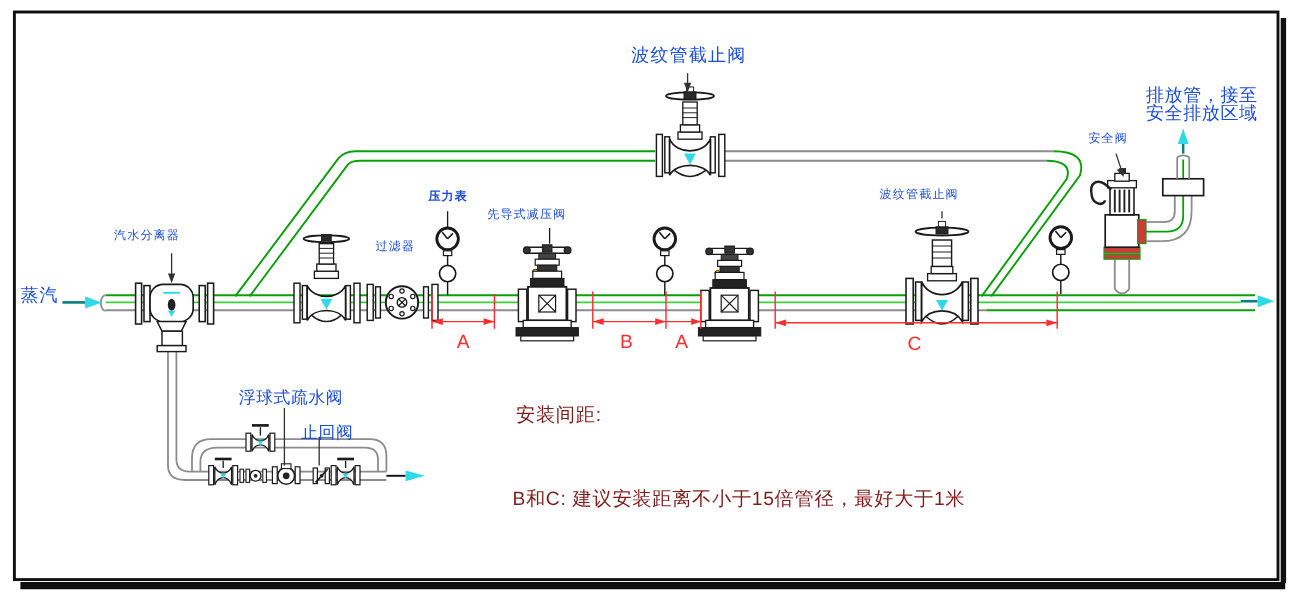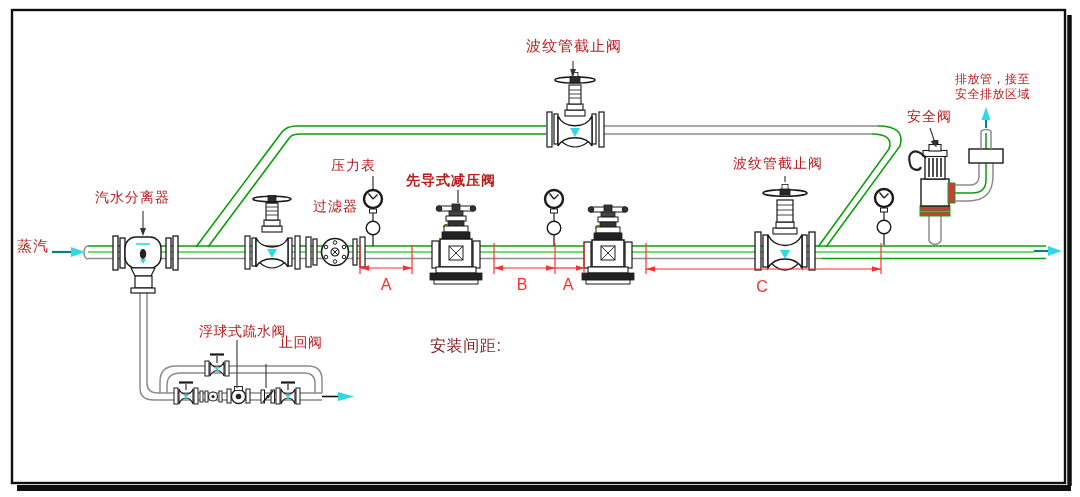--- a/index.html
+++ b/index.html
@@ -1,22 +1,22 @@
 <!DOCTYPE html>
 <html><head>
 <meta charset="utf-8">
 <style>
   html,body{margin:0;padding:0;background:#ffffff;}
   .screenshot{position:relative;width:1080px;height:497px;background:#ffffff;overflow:hidden;
     font-family:"Liberation Sans","DejaVu Sans",sans-serif;}
   .art{position:absolute;left:0;top:0;z-index:1;}
-  .lbl{position:absolute;z-index:2;color:#b91c1c;white-space:nowrap;letter-spacing:1px;}
-  .lbl-md{font-size:14px;}
+  .lbl{position:absolute;z-index:2;color:#1d4ed8;white-space:nowrap;letter-spacing:1px;}
+  .lbl-md{font-size:10px;}
   .lbl-lg{font-size:15px;}
-  .lbl-sm{font-size:12px;line-height:15px;letter-spacing:0.5px;}
+  .lbl-sm{font-size:15px;line-height:15px;letter-spacing:0.5px;}
   .lbl-xs{font-size:14px;letter-spacing:0.5px;}
   .note{position:absolute;z-index:2;color:#7f1d1d;font-size:16px;white-space:nowrap;letter-spacing:0.6px;}
   svg text{font-family:"Liberation Sans","DejaVu Sans",sans-serif;}
 </style>
 </head>
 <body>
 
 <div class="screenshot">
 
 <svg class="art" width="1080" height="497" viewBox="0 0 1080 497">
@@ -330,26 +330,27 @@
     <polygon points="936.5,147.5 930.5,141.5 936.5,140" stroke="none"></polygon>
     <line x1="237" y1="340" x2="237" y2="388"></line>
     <line x1="266" y1="364" x2="266" y2="388"></line>
   </g>
 </svg>
 
 <div class="lbl lbl-lg" style="left:17px;top:237px;">蒸汽</div>
 <div class="lbl lbl-md" style="left:95px;top:189px;text-align:right;">汽水分离器</div>
 <div class="lbl lbl-lg" style="left:526px;top:37px;">波纹管截止阀</div>
 <div class="lbl lbl-md" style="left:313px;top:198px;">过滤器</div>
-<div class="lbl lbl-md" style="left:331px;top:157px;">压力表</div>
-<div class="lbl lbl-md" style="left:406px;top:172px;font-weight:bold;">先导式减压阀</div>
+<div class="lbl lbl-md" style="left:357px;top:157px;font-weight:bold;">压力表</div>
+<div class="lbl lbl-md" style="left:406px;top:172px;">先导式减压阀</div>
 <div class="lbl lbl-md" style="left:733px;top:155px;">波纹管截止阀</div>
 <div class="lbl lbl-md" style="left:907px;top:108px;">安全阀</div>
 <div class="lbl lbl-sm" style="left:955px;top:72px;">
   <div>排放管，接至</div>
   <div>安全排放区域</div>
 </div>
 <div class="lbl lbl-xs" style="left:199px;top:323px;">浮球式疏水阀</div>
-<div class="lbl lbl-xs" style="left:251px;top:334px;margin-left:28px;">止回阀</div>
+<div class="lbl lbl-xs" style="left:251px;top:352px;">止回阀</div>
 
 <div class="note" style="left:430px;top:336px;">安装间距:</div>
+<div class="note" style="left:427px;top:406px;">B和C: 建议安装距离不小于15倍管径，最好大于1米</div>
 
 </div>
 
 </body></html>

